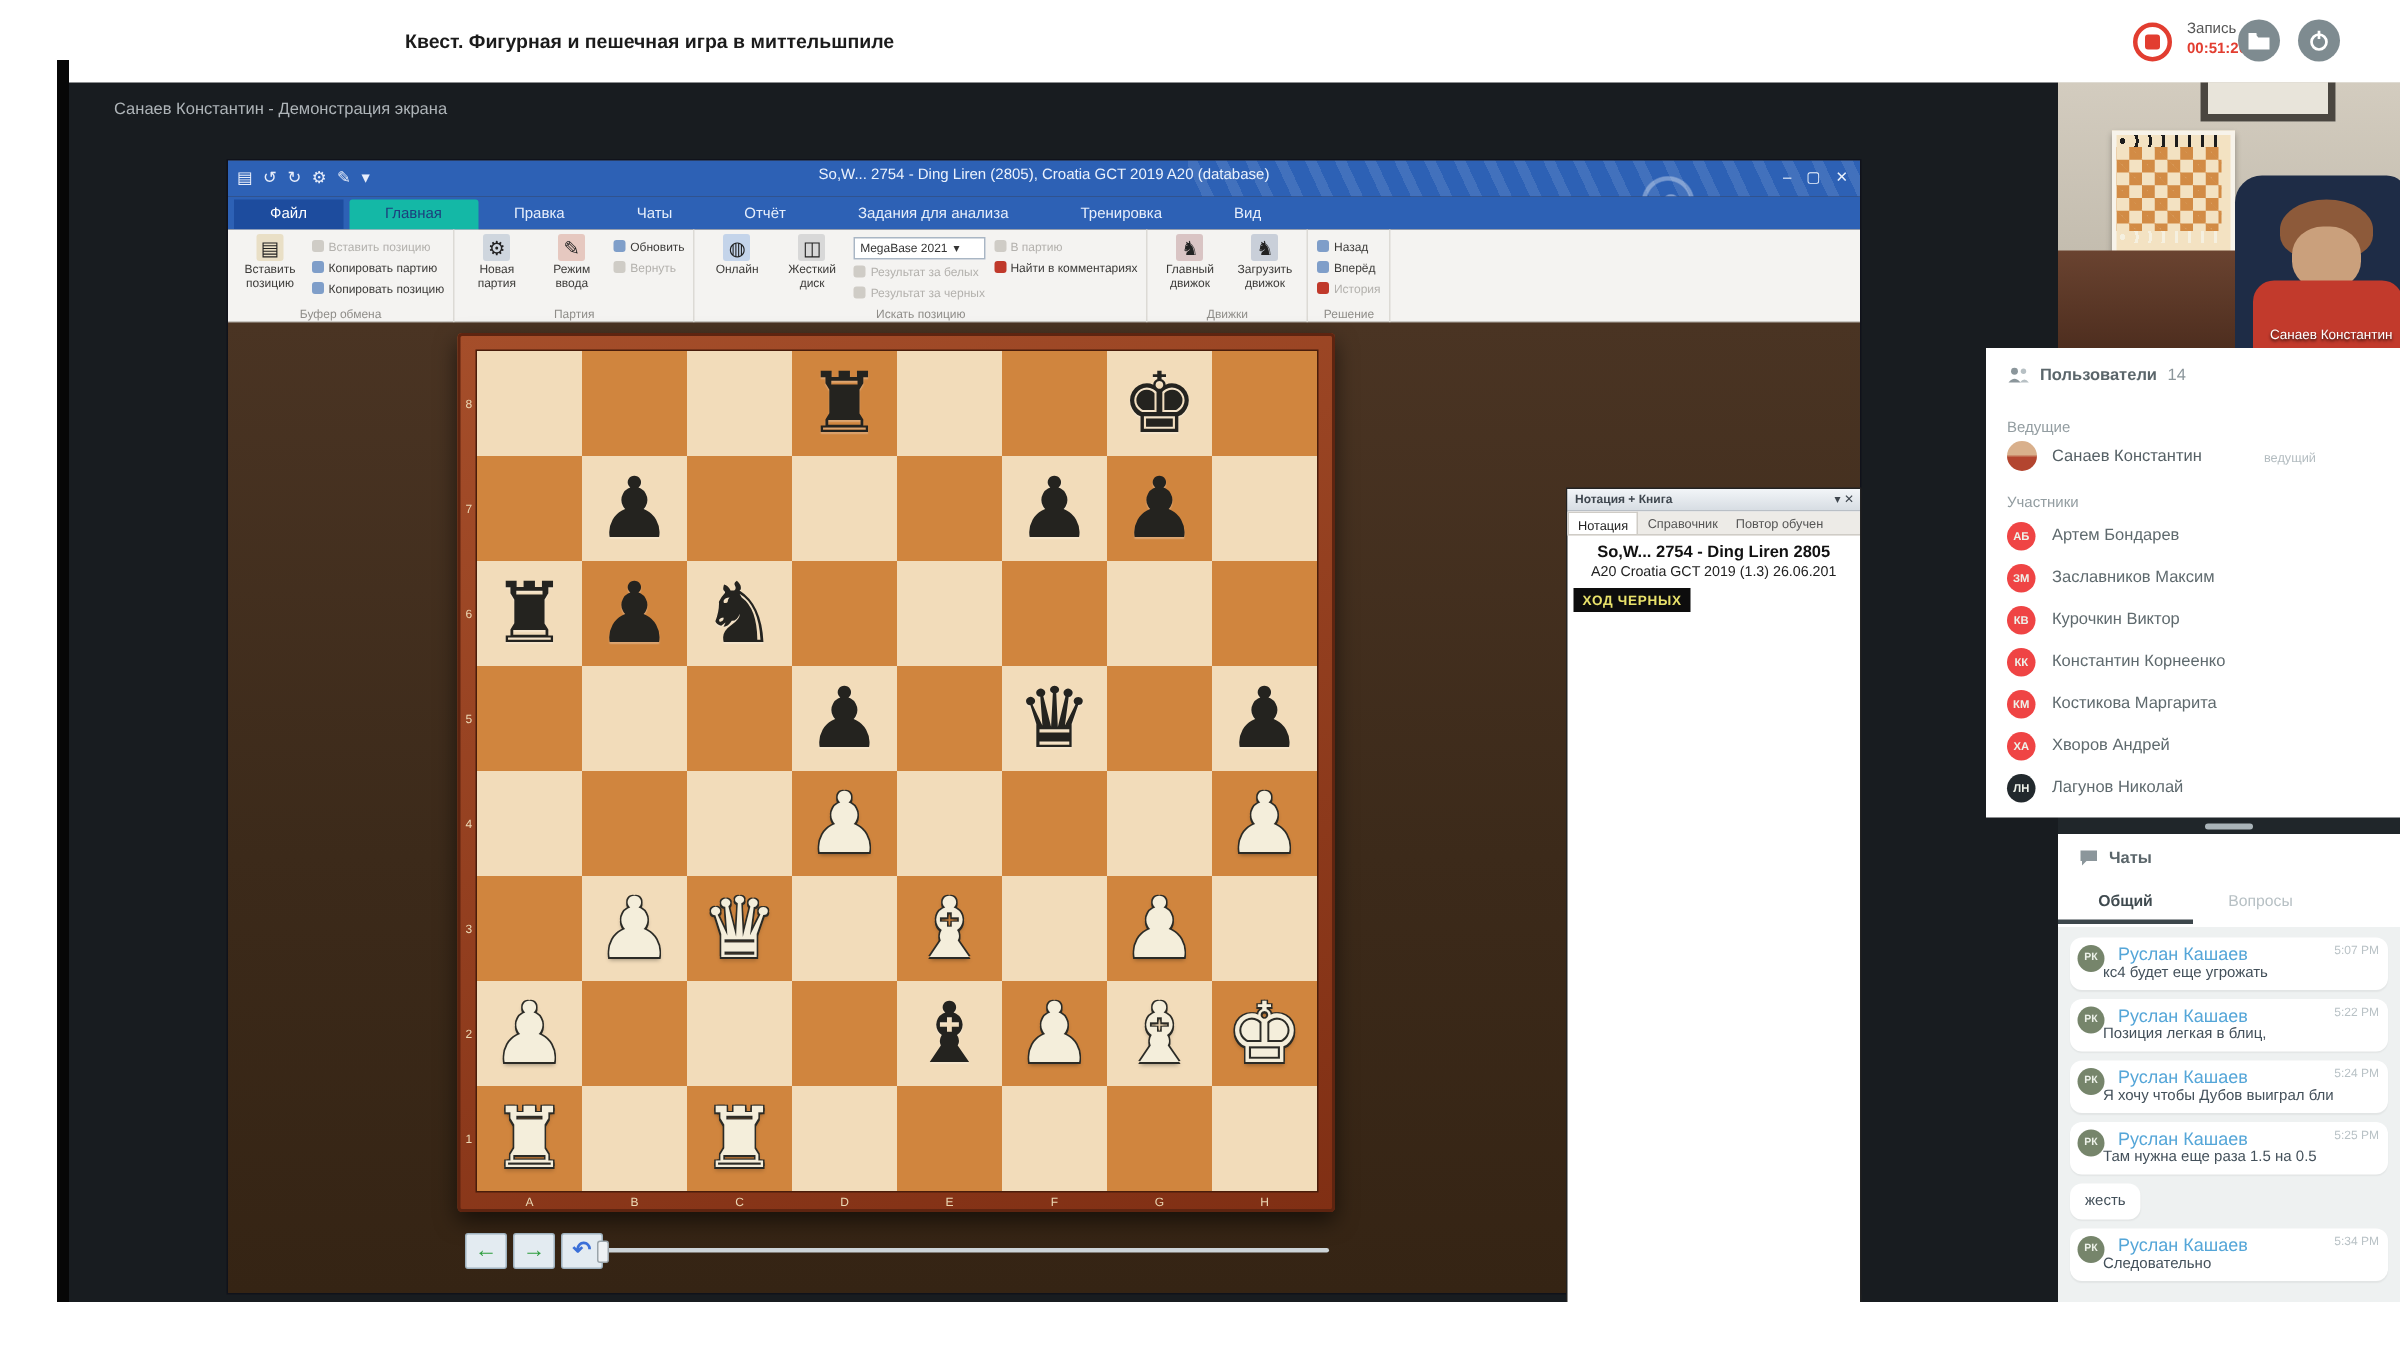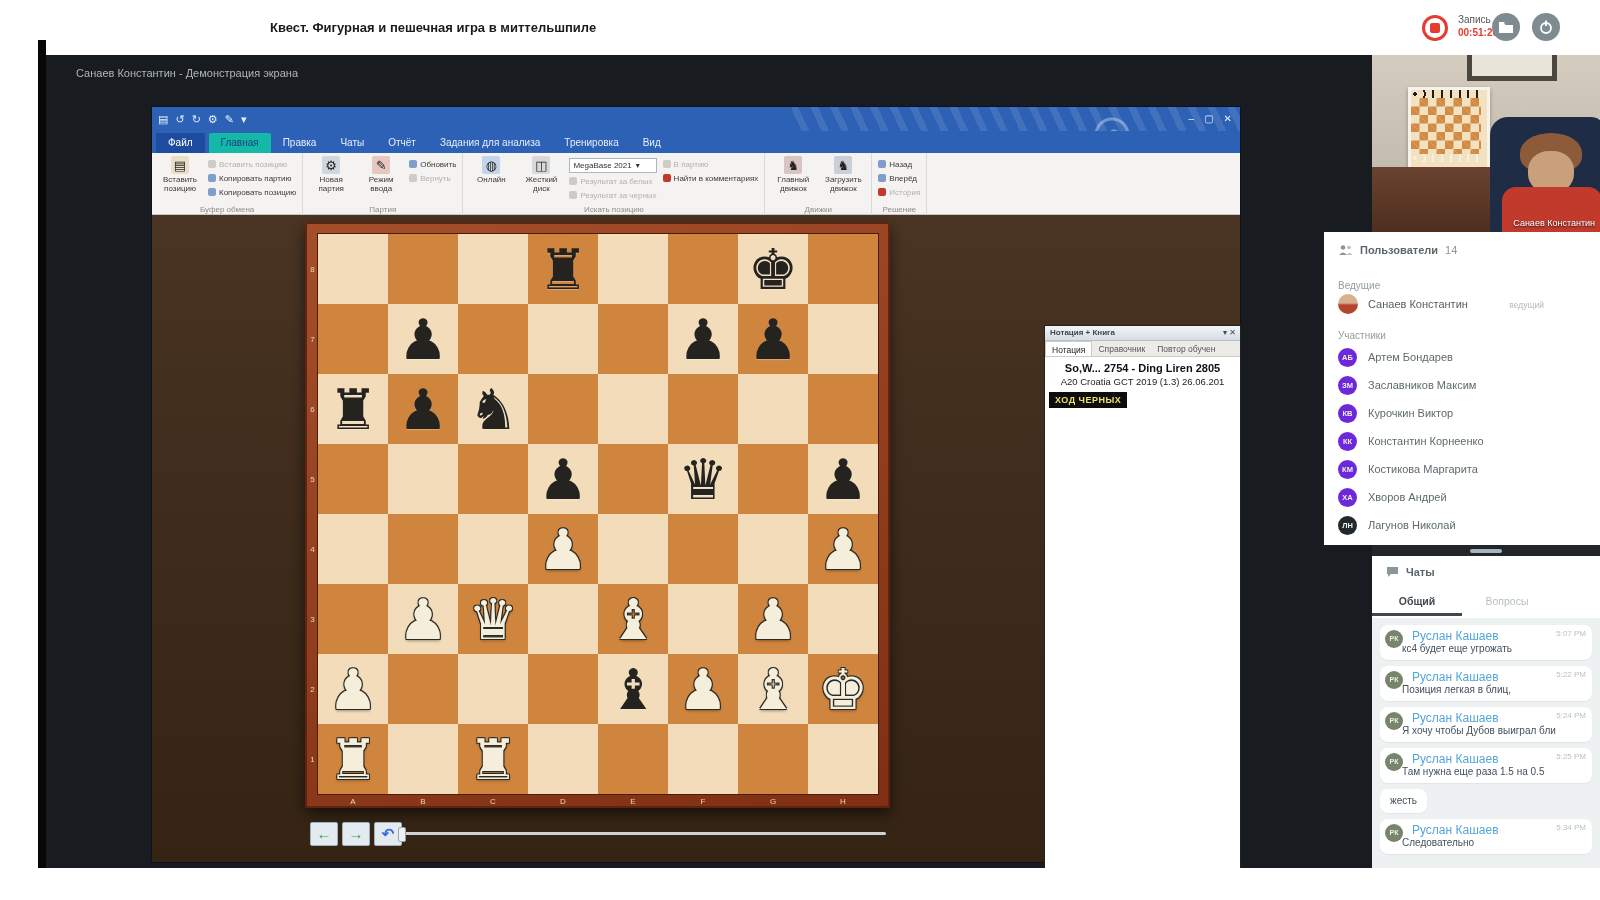--- a/index.html
+++ b/index.html
@@ -36,21 +36,21 @@
      background-image:
        radial-gradient(circle at 320px 28px, rgba(255,255,255,0) 14px, rgba(255,255,255,.35) 15px, rgba(255,255,255,.35) 17px, rgba(255,255,255,0) 18px),
        radial-gradient(circle at 322px 28px, rgba(255,255,255,.4) 5px, rgba(255,255,255,0) 6px),
        repeating-linear-gradient(65deg, rgba(255,255,255,.10) 0 7px, rgba(255,255,255,0) 7px 18px);}
   #cb-quick{left:6px;top:3px;height:18px;display:flex;gap:7px}
   #cb-quick span{font-size:11px;color:#e8eefb;line-height:18px}
   #cb-title{left:0;top:4px;width:1088px;text-align:center;font-size:10px;color:#eaf1fc}
   #cb-controls{right:8px;top:3px;display:flex;gap:10px}
   #cb-controls span{font-size:10px;color:#eaf1fc;line-height:18px}
   #cb-tabs{left:0;top:24px;width:1088px;height:22px;background:#2d61b5;display:flex;align-items:flex-end;padding-left:4px;box-sizing:border-box}
-  .cb-tab{font-size:10px;color:#e6eefb;padding:4px 12px;line-height:12px}
+  .cb-tab{font-size:10px;color:#e6eefb;padding:4px 24px;line-height:12px}
   .cb-tab.file{background:#1d4c9e;color:#fff;margin-right:4px}
   .cb-tab.active{background:#14b8a6;color:#1d3f7d;border-radius:2px 2px 0 0}
   #cb-ribbon{left:0;top:46px;width:1088px;height:62px;background:#f4f3f1;border-bottom:1px solid #c9c6c1;display:flex;box-sizing:border-box}
   .rb-group{position:relative;height:62px;border-right:1px solid #dcdad5;padding:3px 6px 0 6px;box-sizing:border-box;display:flex;gap:6px}
   .rb-caption{position:absolute;left:0;bottom:1px;width:100%;text-align:center;font-size:8px;color:#8f8d89}
   .rb-big{width:44px;display:flex;flex-direction:column;align-items:center;gap:1px}
   .rb-big .ico{width:18px;height:18px;border-radius:2px;display:flex;align-items:center;justify-content:center;font-size:13px}
   .rb-big .lbl{font-size:8px;color:#3c3b39;text-align:center;line-height:9px}
   .rb-col{display:flex;flex-direction:column;gap:2px;padding-top:2px}
   .rb-row{display:flex;align-items:center;gap:3px;height:12px}
@@ -121,21 +121,21 @@
   #pt-title{font-size:11px;color:#5b666b;font-weight:bold}
   #pt-count{font-size:11px;color:#8b969b}
   .section-lab{font-size:10px;color:#939da1;left:14px}
   #hosts-lab{top:48px}
   #host-row{left:14px;top:62px;width:206px;height:24px}
   #host-ava{left:0;top:0;width:20px;height:20px;border-radius:50%;background:linear-gradient(#d9b08c 45%,#b3452f 55%)}
   #host-name{left:30px;top:4px;font-size:11px;color:#556065}
   #host-role{right:0;top:6px;font-size:8.5px;color:#b3bcc0}
   #members-lab{top:98px}
   .mem-row{position:absolute;left:14px;width:206px;height:24px}
-  .mem-ava{position:absolute;left:0;top:0;width:19px;height:19px;border-radius:50%;background:#6d28d9;
+  .mem-ava{position:absolute;left:0;top:0;width:19px;height:19px;border-radius:50%;background:#ef4444;
      color:#eef2ea;font-size:7.5px;text-align:center;line-height:19px;font-weight:bold}
   .mem-ava.dark{background:#22292d}
   .mem-name{position:absolute;left:30px;top:3px;font-size:11px;color:#5f6a6e}
 
   #divider{left:1372px;top:545px;width:228px;height:11px;background:#20262a}
   #divider-handle{left:1470px;top:549px;width:32px;height:4px;background:#a9b3b8;border-radius:2px}
 
   #chat{left:1372px;top:556px;width:228px;height:312px;background:#fff;overflow:hidden}
   #ch-head{left:14px;top:10px;display:flex;align-items:center;gap:7px}
   #ch-title{font-size:11px;color:#5b666b;font-weight:bold}
@@ -185,20 +185,21 @@
     <div id="cb-titlebar" class="abs">
       <div id="cb-decor" class="abs"></div>
       <div id="cb-quick" class="abs">
           <span>▤</span>
           <span>↺</span>
           <span>↻</span>
           <span>⚙</span>
           <span>✎</span>
           <span>▾</span>
         </div>
+      <div id="cb-title" class="abs">So,W... 2754 - Ding Liren (2805), Croatia GCT 2019 A20 (database)</div>
       <div id="cb-controls" class="abs">
           <span>–</span>
           <span>▢</span>
           <span>✕</span>
         </div>
     </div>
     <div id="cb-tabs" class="abs">
         <span class="cb-tab file">Файл</span>
         <span class="cb-tab active">Главная</span>
         <span class="cb-tab">Правка</span>

